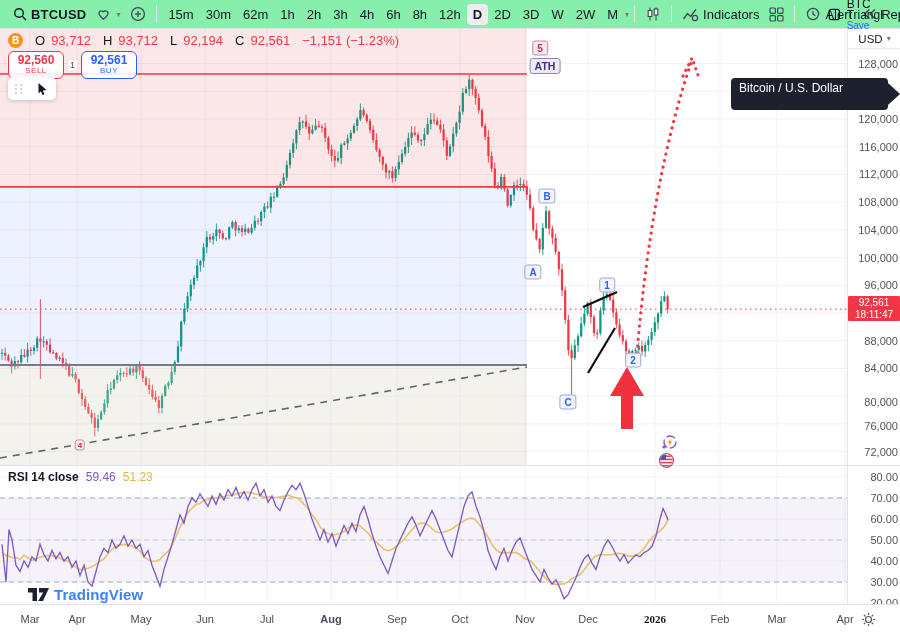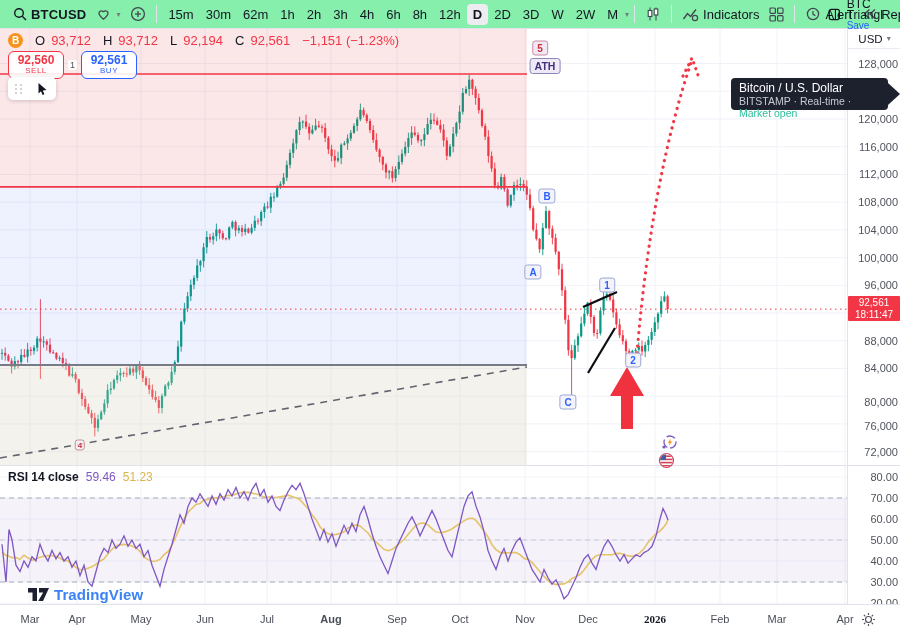--- a/index.html
+++ b/index.html
@@ -718,27 +718,20 @@
       <i></i>
       <i></i>
   </span>
   <svg width="13" height="14" viewBox="0 0 13 14">
     <path d="M2.5 1 L10.5 8 L6.8 8.4 L8.4 12.2 L6.6 13 L5 9.2 L2.5 11.6 Z" fill="#131722"></path>
   </svg>
 </div>
 
 <div id="tooltip">
   <div class="t1">Bitcoin / U.S. Dollar</div>
-  <div class="t2">
-    <span>BITSTAMP</span>
-    <span>·</span>
-    <span>Real-time</span>
-    <span>·</span>
-    <span class="open">Market open</span>
-  </div>
 </div>
 <div id="tt-arrow"></div>
 
 <div id="price-axis">
   <div id="usd-row">
     <span>USD</span>
     <span class="chev">▾</span>
   </div>
 <div class="axis-label" style="top: 27.56px;">128,000</div>
     <div class="axis-label" style="top: 83px;">120,000</div>

